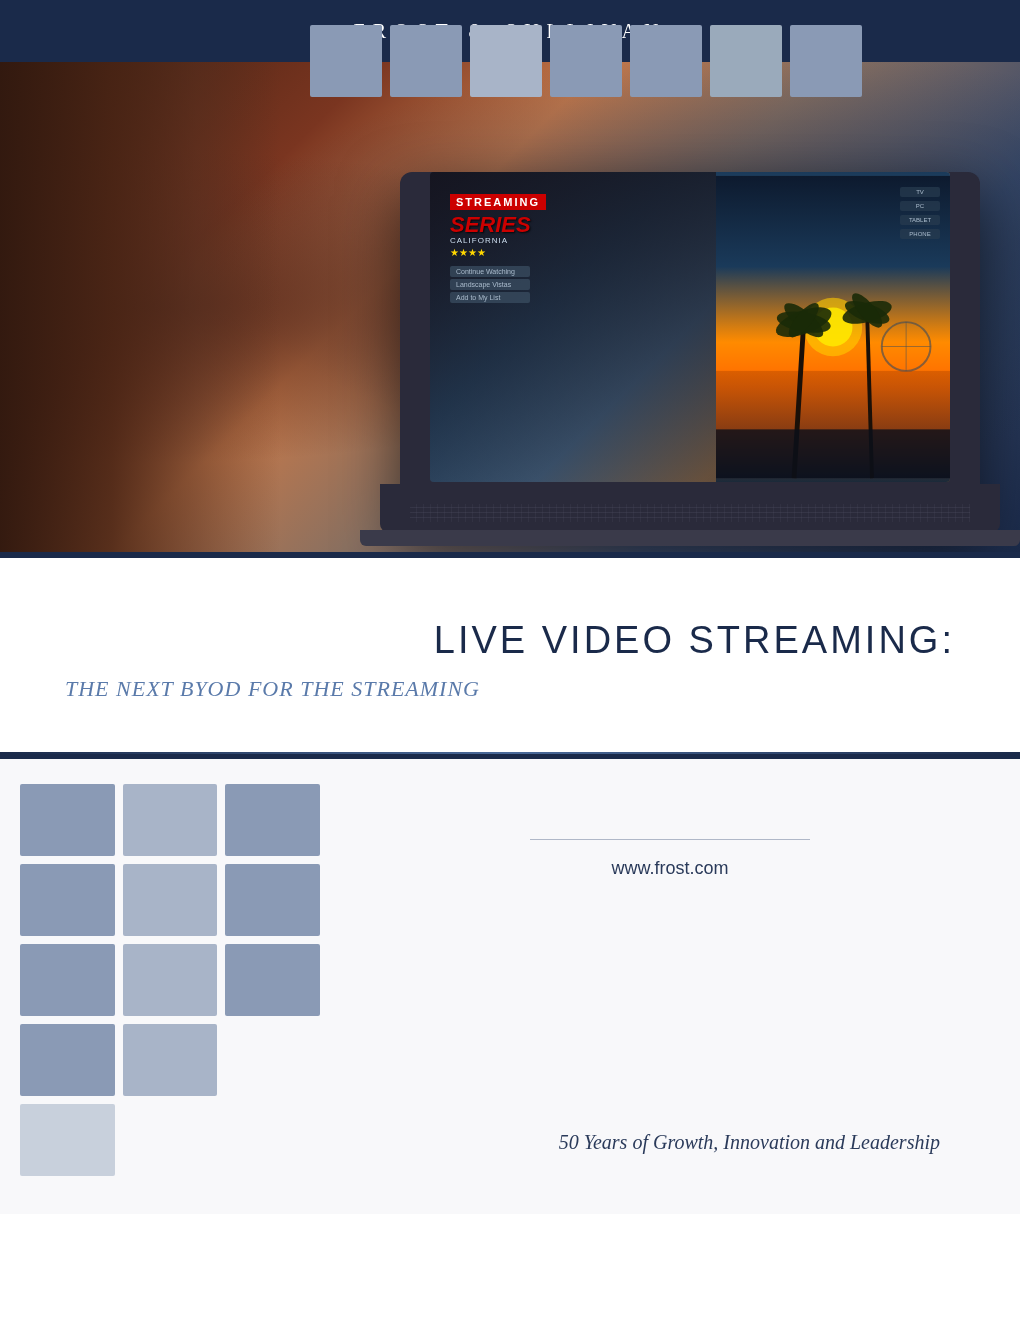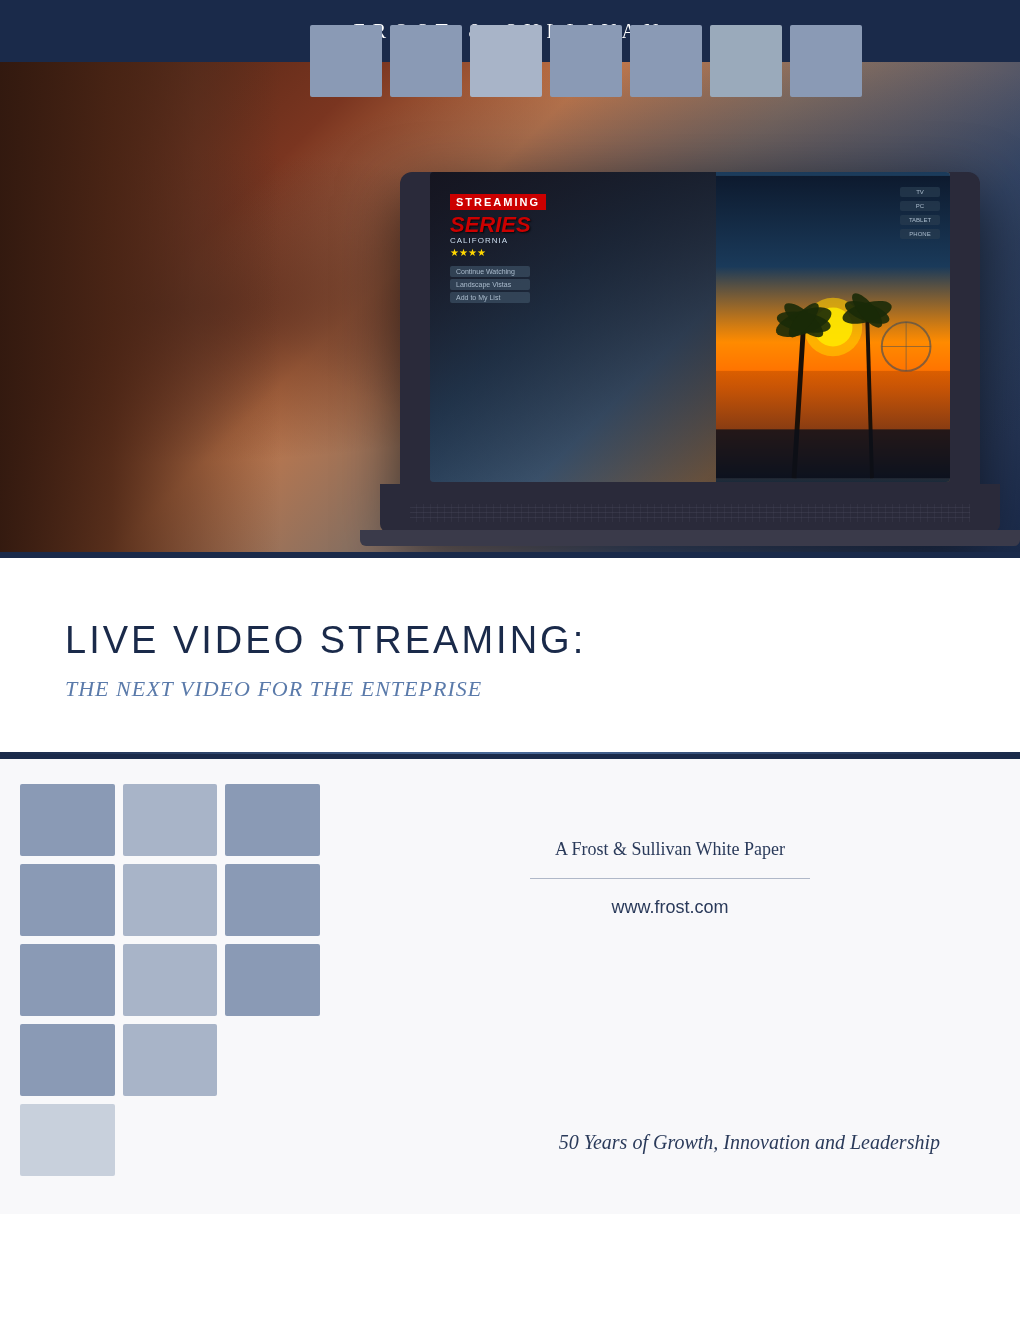--- a/index.html
+++ b/index.html
@@ -58,20 +58,21 @@
 
     .main-title {
       font-family: 'Arial', 'Helvetica', sans-serif;
       font-size: 38px;
       font-weight: 300;
       color: #1a2a4a;
       letter-spacing: 3px;
       text-transform: uppercase;
       line-height: 1.2;
       margin-bottom: 12px;
+      text-align: right;
     }
 
     .subtitle {
       font-family: 'Georgia', serif;
       font-size: 22px;
       font-style: italic;
       color: #5a7aaa;
       letter-spacing: 1px;
       font-weight: 400;
     }
@@ -434,21 +435,21 @@
       <div class="keyboard-area"></div>
     </div>
     <div style="position:absolute;bottom:-14px;left:50%;transform:translateX(-50%);width:660px;height:16px;background:#3a3a4a;border-radius:0 0 6px 6px;"></div>
   </div>
 </section>
 
 <div class="separator-line"></div>
 
 <section class="title-section">
   <h1 class="main-title">LIVE VIDEO STREAMING:</h1>
-  <h2 class="subtitle">THE NEXT VIDEO FOR THE ENTEPRISE</h2>
+  <h2 class="subtitle">THE NEXT BYOD FOR THE STREAMING</h2>
 </section>
 
 <div class="thin-separator"></div>
 <section class="bottom-section">
 
   <div class="grid-pattern">
 
     <div class="grid-cell dark"></div>
     <div class="grid-cell medium"></div>
     <div class="grid-cell dark"></div>
@@ -478,21 +479,20 @@
       <div style="width:72px;height:72px;background:#a8b4c8;border-radius:2px;"></div>
       <div style="width:72px;height:72px;background:#8a9ab5;border-radius:2px;"></div>
       <div style="width:72px;height:72px;background:#8a9ab5;border-radius:2px;"></div>
       <div style="width:72px;height:72px;background:#9aaabb;border-radius:2px;"></div>
       <div style="width:72px;height:72px;background:#8a9ab5;border-radius:2px;"></div>
     </div>
   </div>
 
   <div class="right-content">
     <div class="white-paper-info">
-      <p class="white-paper-text">A Frost &amp; Sullivan White Paper</p>
       <div class="divider-line"></div>
       <p class="website-text">www.frost.com</p>
     </div>
     <div class="footer-tagline">
       <p class="footer-tagline-text">50 Years of Growth, Innovation and Leadership</p>
     </div>
   </div>
 
 </section>
 

